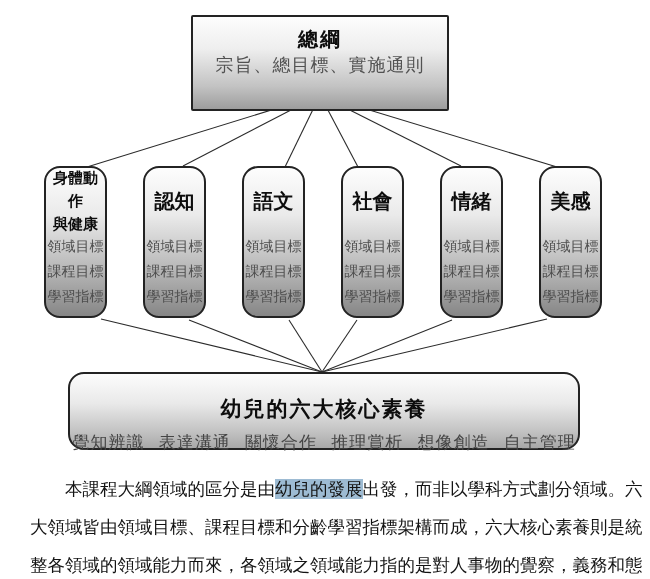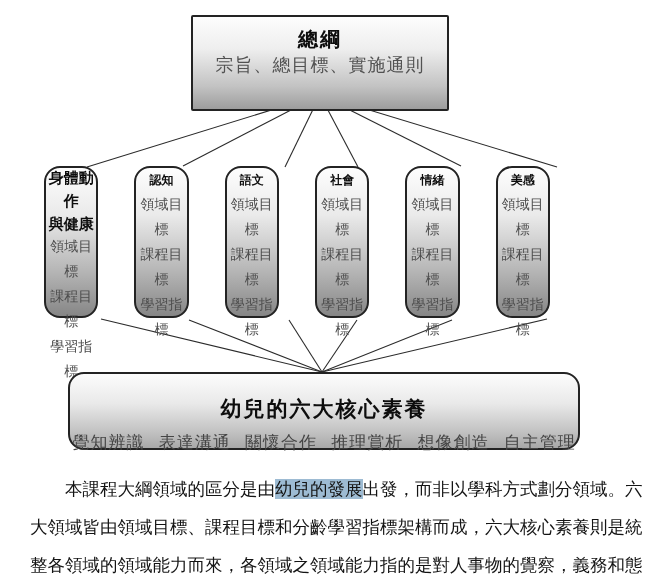--- a/index.html
+++ b/index.html
@@ -24,36 +24,36 @@
   .top-box{
     left:191px;top:15px;width:258px;height:96px;
     border-radius:2px;
     padding-top:9px;
     background:linear-gradient(to bottom,#fdfdfd 0%,#eeeeee 35%,#c3c3c3 75%,#9d9d9d 100%);
   }
   .top-box .t{font-size:20px;font-weight:bold;color:#0d0d0d;letter-spacing:2px;}
   .top-box .s{font-size:18px;color:#525252;letter-spacing:1px;}
 
   .row{
-    position:absolute;left:44px;top:166px;width:506px;height:152px;
+    position:absolute;left:44px;top:166px;width:558px;height:152px;
     display:flex;justify-content:space-between;gap:36px;
   }
   .dbox{
     position:relative;
     box-sizing:border-box;
     width:83px;height:152px;
     border:2px solid #232323;
     border-radius:16px;
     background:linear-gradient(to bottom,#fdfdfd 0%,#eaeaea 32%,#b5b5b5 70%,#868686 100%);
     display:flex;flex-direction:column;align-items:center;
     text-align:center;
   }
   .dbox .ttl{
     height:66px;display:flex;flex-direction:column;justify-content:center;
-    font-weight:bold;color:#0d0d0d;font-size:12px;line-height:24px;
+    font-weight:bold;color:#0d0d0d;font-size:20px;line-height:24px;
   }
   .dbox .ttl.two{font-size:15px;line-height:23px;}
   .dbox .items{font-size:14px;color:#4d4d4d;line-height:25px;}
 
   .bottom-box{
     left:68px;top:372px;width:512px;height:78px;
     border-radius:16px;
     padding-top:21px;
     background:linear-gradient(to bottom,#fcfcfc 0%,#e9e9e9 40%,#c2c2c2 78%,#a8a8a8 100%);
   }

